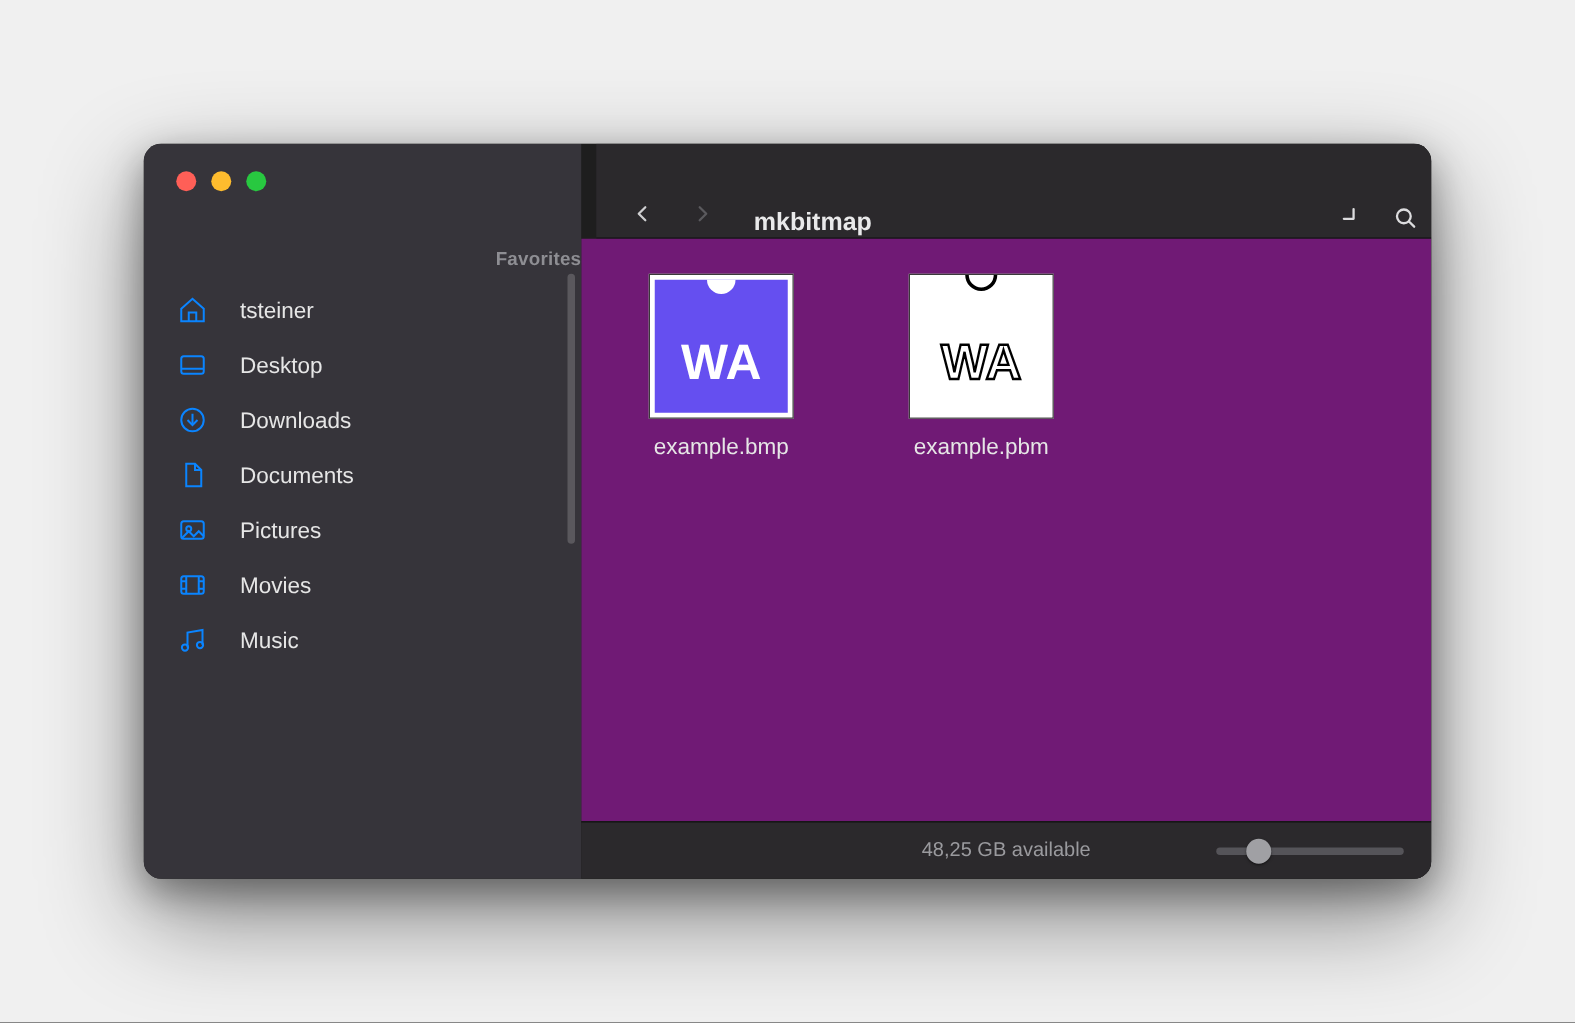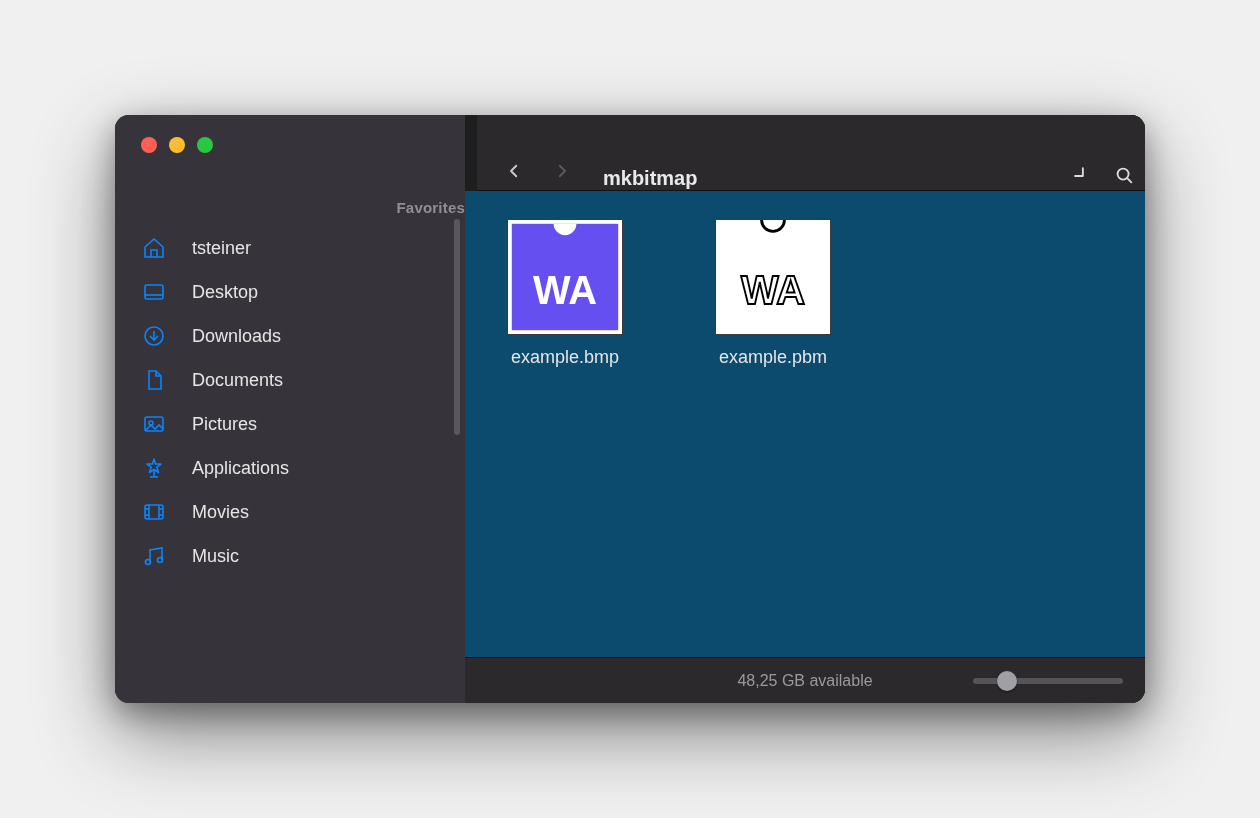--- a/index.html
+++ b/index.html
@@ -118,26 +118,26 @@
     font-size: 20px;
     font-weight: 700;
     margin-left: 12px;
   }
   .toolbar-spacer { flex: 1; }
   .toolbar-right { display: flex; align-items: center; gap: 22px; color: #dcdcde; }
   .toolbar-right .ticon { width: 22px; height: 22px; stroke: currentColor; fill: none; stroke-width: 2; stroke-linecap: round; stroke-linejoin: round;}
 
   .file-grid {
     flex: 1;
-    padding: 28px 20px;
+    padding: 28px 32px;
     display: flex;
     align-items: flex-start;
     gap: 48px;
     overflow: auto;
-    background: #0c4a6e;
+    background: #701a75;
   }
   .file-item {
     width: 160px;
     display: flex;
     flex-direction: column;
     align-items: center;
     gap: 12px;
   }
   .file-thumb {
     width: 116px; height: 116px;
@@ -249,30 +249,20 @@
         <span class="icon">
           <svg viewBox="0 0 24 24">
               <rect x="3" y="5" width="18" height="14" rx="2"></rect>
               <circle cx="9" cy="11" r="2"></circle>
               <path d="M3 19 L9 13 L13 17 L17 13 L21 17"></path>
             </svg>
         </span>
         <span class="label">Pictures</span>
       </li>
 
-      <li class="sidebar-item">
-        <span class="icon">
-          <svg viewBox="0 0 24 24">
-              <path d="M12 3 L13.5 8 L19 8 L14.8 11.2 L16.5 16.5 L12 13.5 L7.5 16.5 L9.2 11.2 L5 8 L10.5 8 Z" stroke-linejoin="round"></path>
-              <line x1="12" y1="13.5" x2="12" y2="21"></line>
-              <path d="M8 21 H16"></path>
-            </svg>
-        </span>
-        <span class="label">Applications</span>
-      </li>
 
       <li class="sidebar-item">
         <span class="icon">
           <svg viewBox="0 0 24 24">
               <rect x="3" y="5" width="18" height="14" rx="2"></rect>
               <line x1="7" y1="5" x2="7" y2="19"></line>
               <line x1="17" y1="5" x2="17" y2="19"></line>
               <line x1="3" y1="9" x2="7" y2="9"></line>
               <line x1="3" y1="15" x2="7" y2="15"></line>
               <line x1="17" y1="9" x2="21" y2="9"></line>

